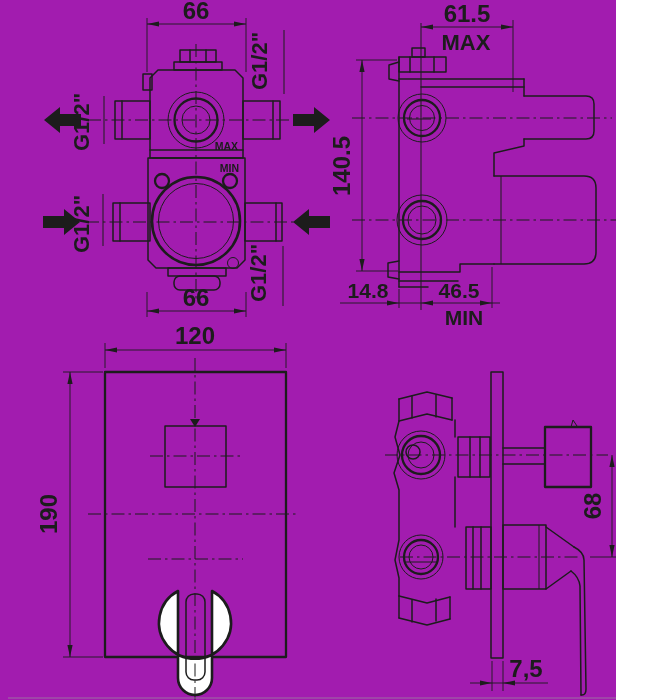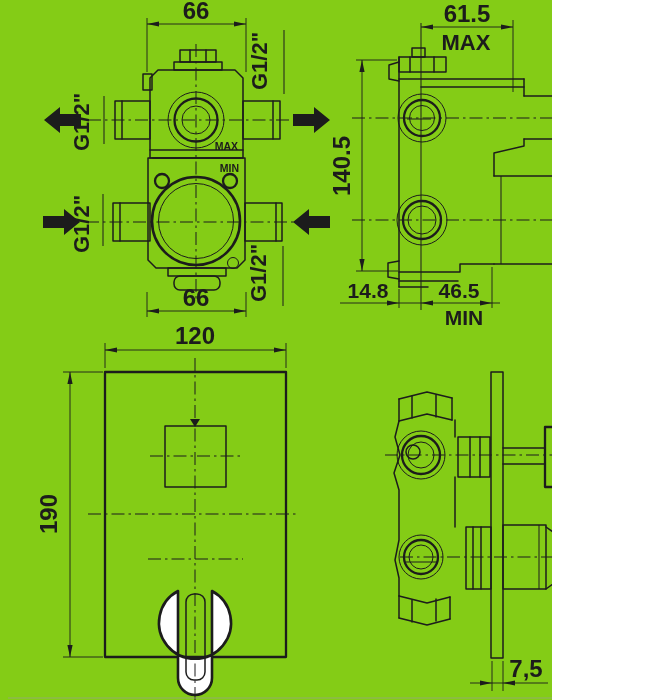--- a/index.html
+++ b/index.html
@@ -1,16 +1,16 @@
 <!DOCTYPE html>
 <html><head>
 <meta charset="utf-8">
 <style>
   html,body{margin:0;padding:0;background:#fff;}
-  .canvas{position:relative;width:552px;height:700px;background:#84cc16;overflow:hidden;}
+  .canvas{position:relative;width:616px;height:700px;background:#a21caf;overflow:hidden;}
   svg{display:block;}
   svg text{font-family:"Liberation Sans","DejaVu Sans",sans-serif;font-weight:bold;fill:#1c1c1c;}
   .t24{font-size:24px}.t22{font-size:22px}.t21{font-size:21px}.t10{font-size:10.5px}
   .ol{fill:none;stroke:#1c1c1c;stroke-width:1.5;stroke-linejoin:round;stroke-linecap:round}
   .ol2{fill:none;stroke:#1c1c1c;stroke-width:2.3;stroke-linejoin:round;stroke-linecap:round}
   .ol3{fill:none;stroke:#1c1c1c;stroke-width:2.6;stroke-linejoin:round;stroke-linecap:round}
   .thin{fill:none;stroke:#1c1c1c;stroke-width:1}
   .dim{fill:none;stroke:#1c1c1c;stroke-width:0.9}
   .cl{fill:none;stroke:#1c1c1c;stroke-width:1;stroke-dasharray:13 4 2.5 4}
   .fb{fill:#1c1c1c;stroke:none}

